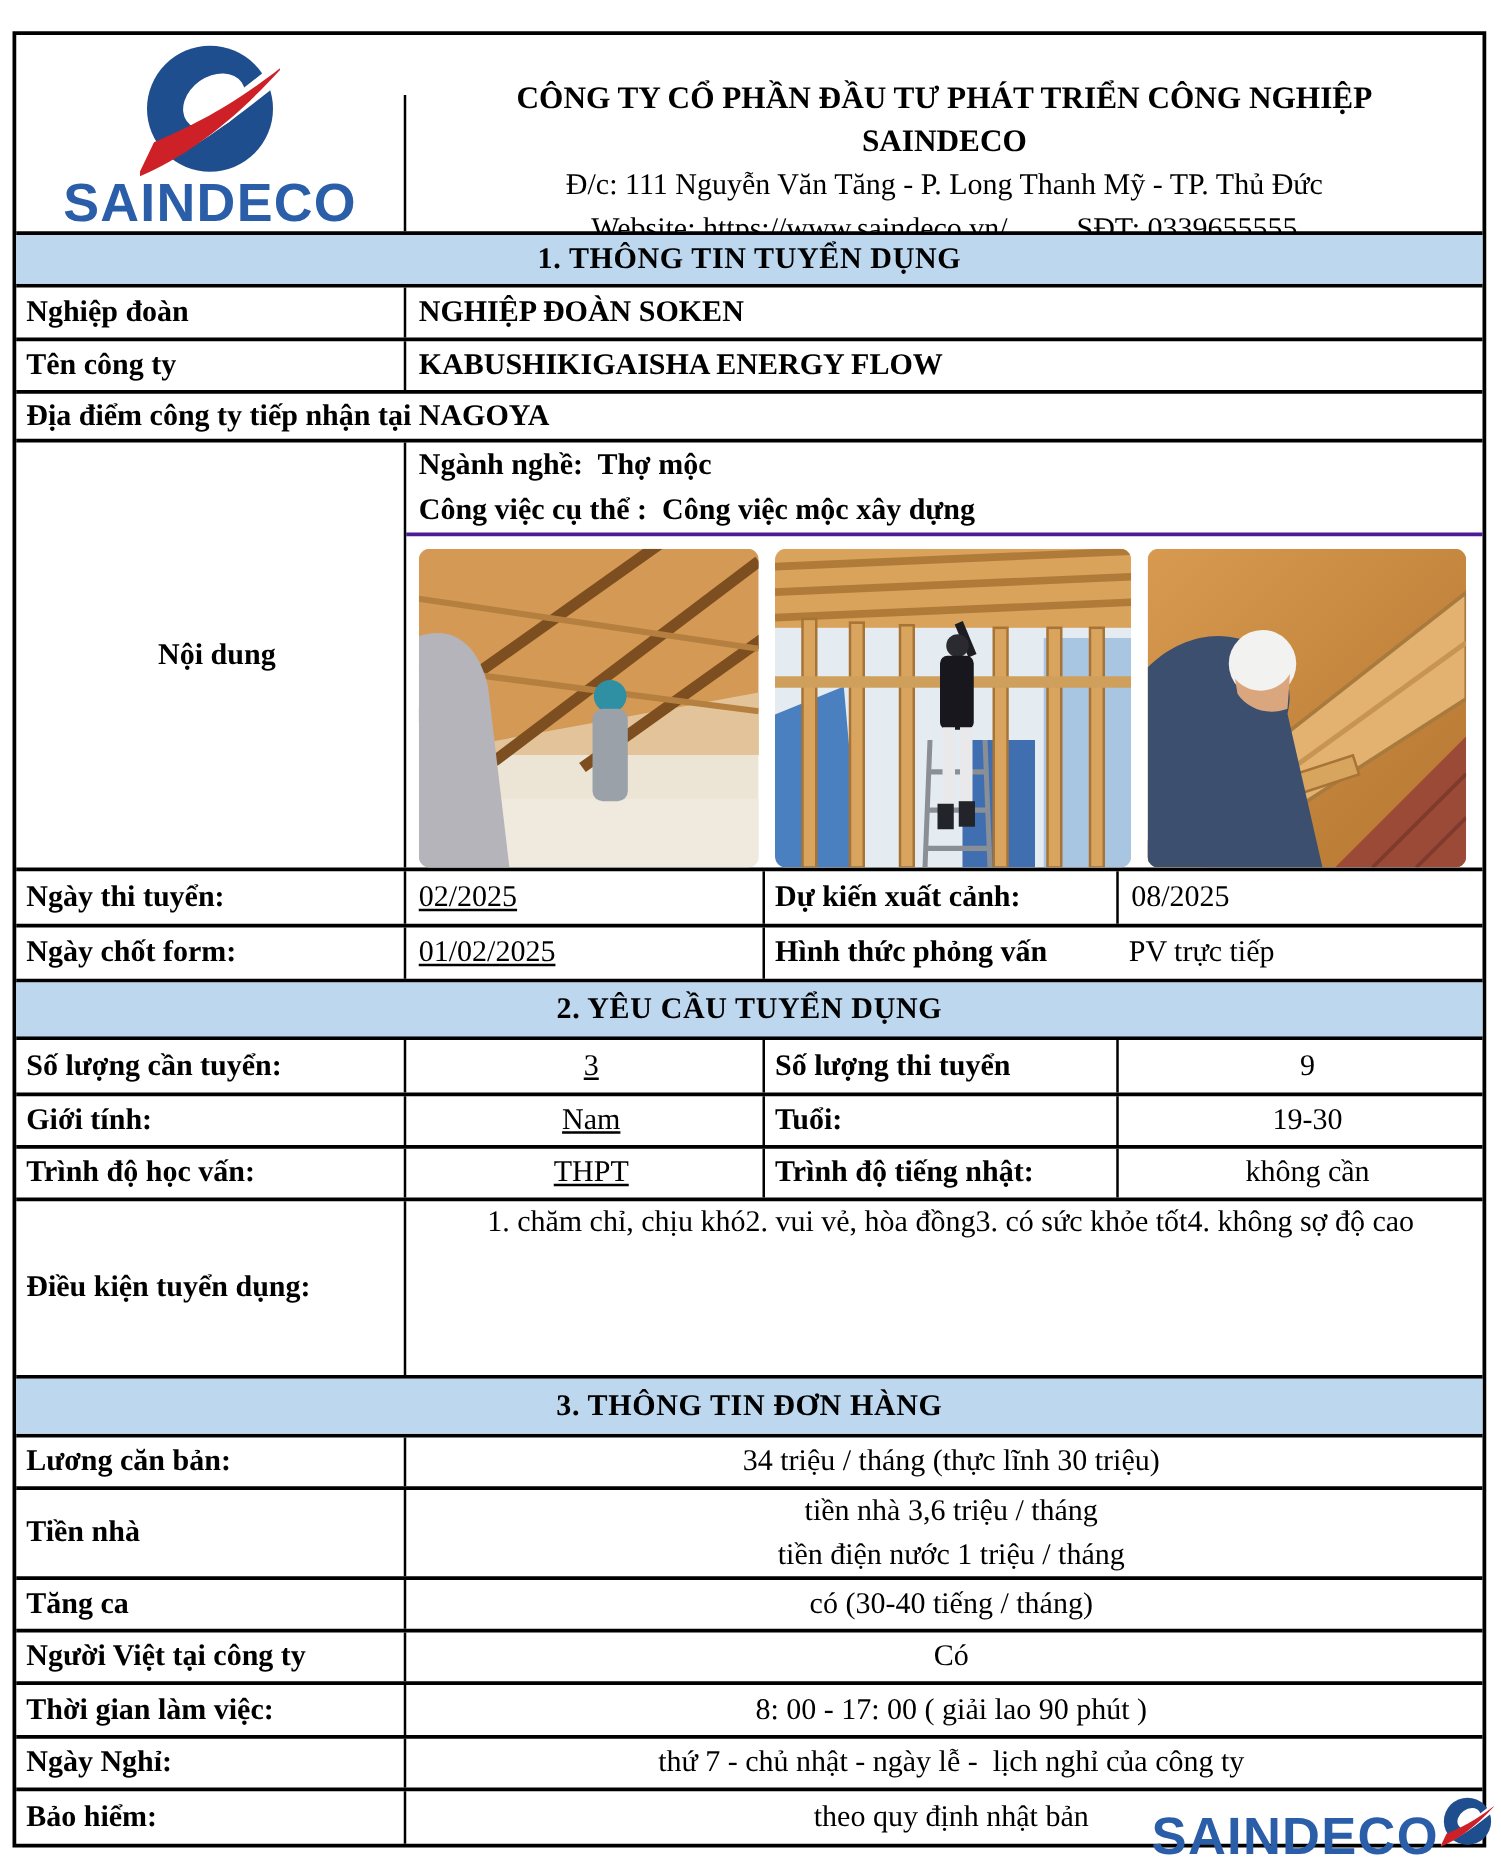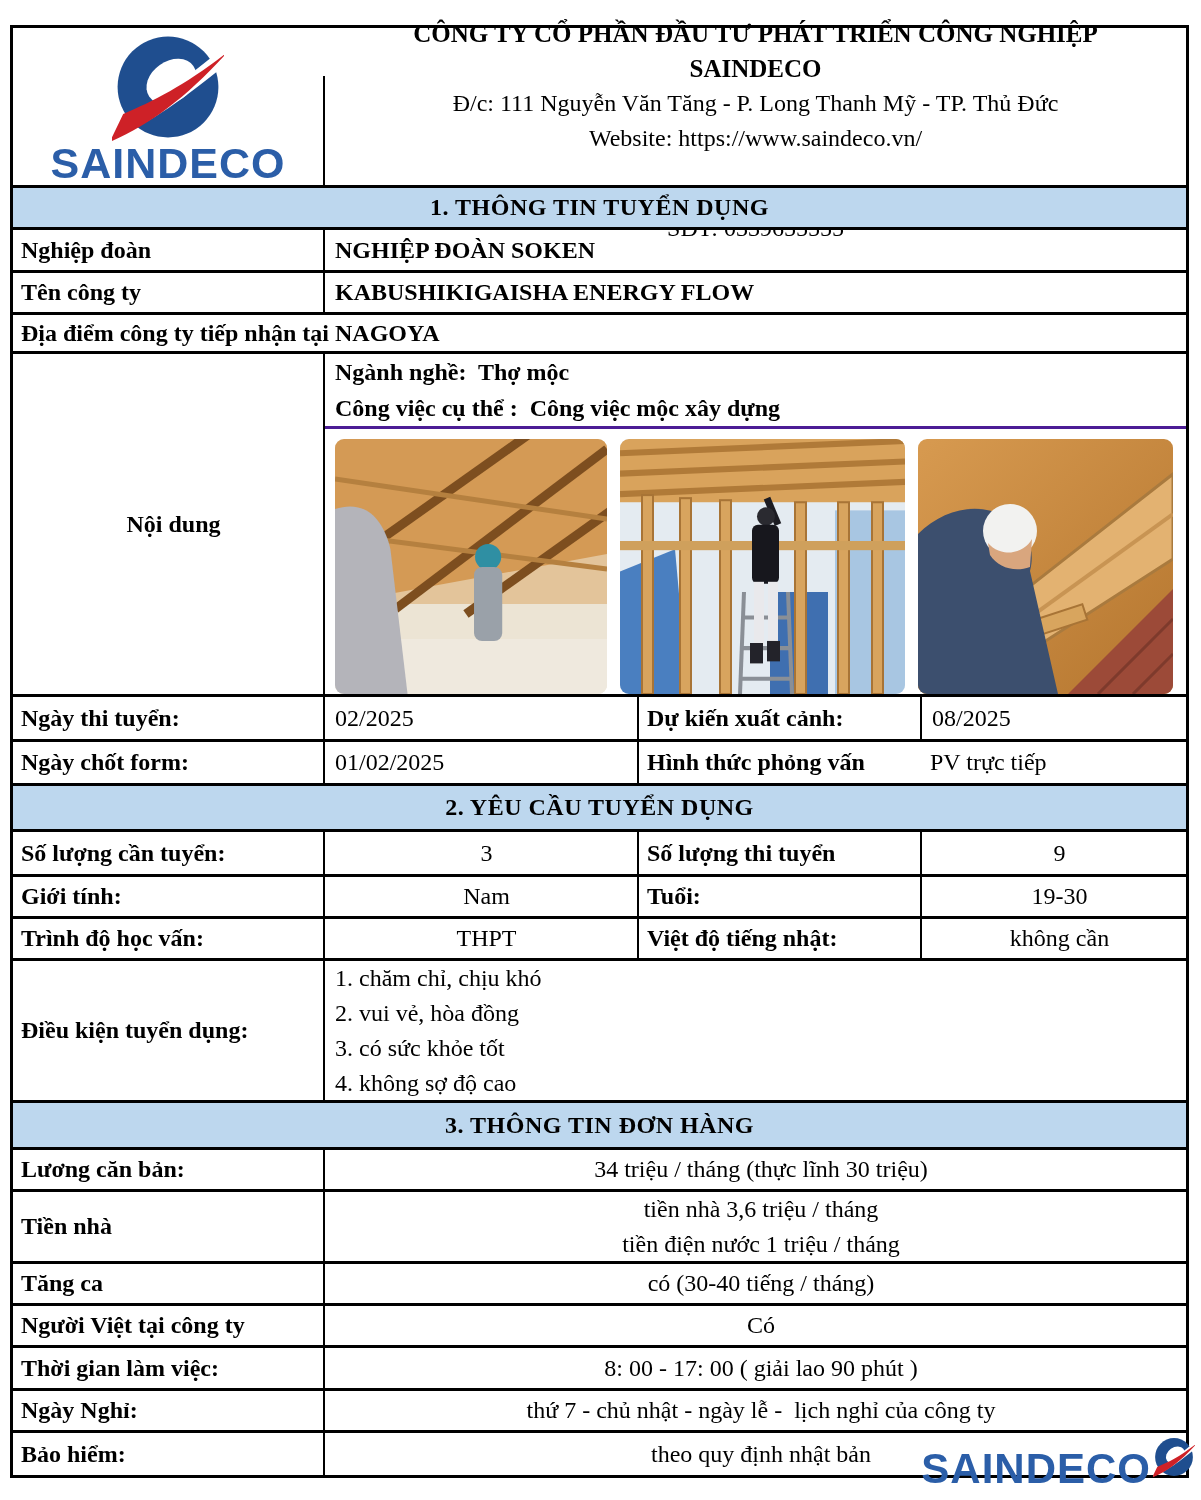--- a/index.html
+++ b/index.html
@@ -6,47 +6,47 @@
   html,body { background:#fff; }
   .page { position:relative; width:1201px; height:1500px; background:#fff; overflow:hidden;
           font-family:"Liberation Serif", serif; color:#000; }
   .tbl { position:absolute; left:10px; top:25px; width:1179px; border:3px solid #000; background:#fff; }
   .row { display:flex; border-bottom:3px solid #000; }
   .row:last-child { border-bottom:none; }
   .c { display:flex; align-items:center; }
   .c + .c { border-left:2px solid #000; }
   .c.nobl { border-left:none; }
   .w1 { width:310px; flex:none; }
-  .w2 { width:314px; flex:none; }
+  .w2 { width:287px; flex:none;text-decoration:underline; }
   .w3 { width:283px; flex:none; }
   .rest { flex:1; }
   .lbl { font-weight:bold; font-size:24px; padding-left:8px; white-space:pre-wrap; }
   .val { font-size:24px; padding-left:10px; white-space:pre-wrap; }
   .valb { font-weight:bold; }
   .center { justify-content:center; text-align:center; padding-left:11px; }
   .band { background:var(--band-bg,#BDD7EE); justify-content:center; text-align:center;
           font-weight:bold; font-size:24px; letter-spacing:.5px; width:100%; white-space:pre-wrap; }
   
   .logo-cell { flex-direction:column; justify-content:center; padding:2px 0; }
   .logo-text { font-family:"Liberation Sans", sans-serif; font-weight:600; font-size:43px;
                letter-spacing:1px; color:var(--logo-text-blue,#2B5EA8); line-height:40px; }
   .info-cell { flex-direction:column; justify-content:center; text-align:center; line-height:35px;margin-top:48px; }
   .cname { font-weight:bold; font-size:25px; }
   .addr { font-size:24px; }
-  .webline { display:flex; gap:55px; font-size:24px;flex-direction:column; }
+  .webline { display:flex; gap:55px; font-size:24px; }
   
   .nd-right { flex-direction:column; align-items:stretch; }
   .nd-text { height:80px; border-bottom:3px solid #4c1d95; display:flex; flex-direction:column;
              justify-content:center; font-weight:bold; font-size:24px; line-height:36px;
              padding-left:10px; white-space:pre-wrap; }
   .nd-photos { flex:1; display:flex; gap:13px; padding:10px 6px 12px 10px; align-items:flex-start; }
   .photo { height:255px; border-radius:9px; overflow:hidden; flex:none; }
   .photo svg { display:block; width:100%; height:100%; }
   .two-line { flex-direction:column; justify-content:center; line-height:35px; }
-  .cond-list { flex-direction:column; justify-content:center; align-items:flex-start;
+  .cond-list { flex-direction:row; justify-content:center; align-items:flex-start;
                line-height:35px; }
   .cond-list div { white-space:pre-wrap; }
   
   .watermark { position:absolute; right:6px; bottom:8px; display:flex; align-items:flex-start; gap:2px; z-index:5; }
   .wm-text { font-family:"Liberation Sans", sans-serif; font-weight:600; font-size:42px;
              color:var(--logo-text-blue,#2B5EA8); letter-spacing:1px; line-height:46px; margin-top:10px; }
   .wm-mark { width:42px; height:42px; }
   .mark-big { width:112px; height:112px; }
 </style>
 </head>
@@ -214,21 +214,21 @@
     <div class="row" style="height:42px">
       <div class="c w1 lbl">Giới tính:</div>
       <div class="c w2 val center">Nam</div>
       <div class="c w3 lbl">Tuổi:</div>
       <div class="c rest val center">19-30</div>
     </div>
 
     <div class="row" style="height:42px">
       <div class="c w1 lbl">Trình độ học vấn:</div>
       <div class="c w2 val center">THPT</div>
-      <div class="c w3 lbl">Việt độ tiếng nhật:</div>
+      <div class="c w3 lbl">Trình độ tiếng nhật:</div>
       <div class="c rest val center">không cần</div>
     </div>
 
     <div class="row" style="height:142px">
       <div class="c w1 lbl">Điều kiện tuyển dụng:</div>
       <div class="c rest val cond-list">
         <div>1. chăm chỉ, chịu khó</div>
         <div>2. vui vẻ, hòa đồng</div>
         <div>3. có sức khỏe tốt</div>
         <div>4. không sợ độ cao</div>

